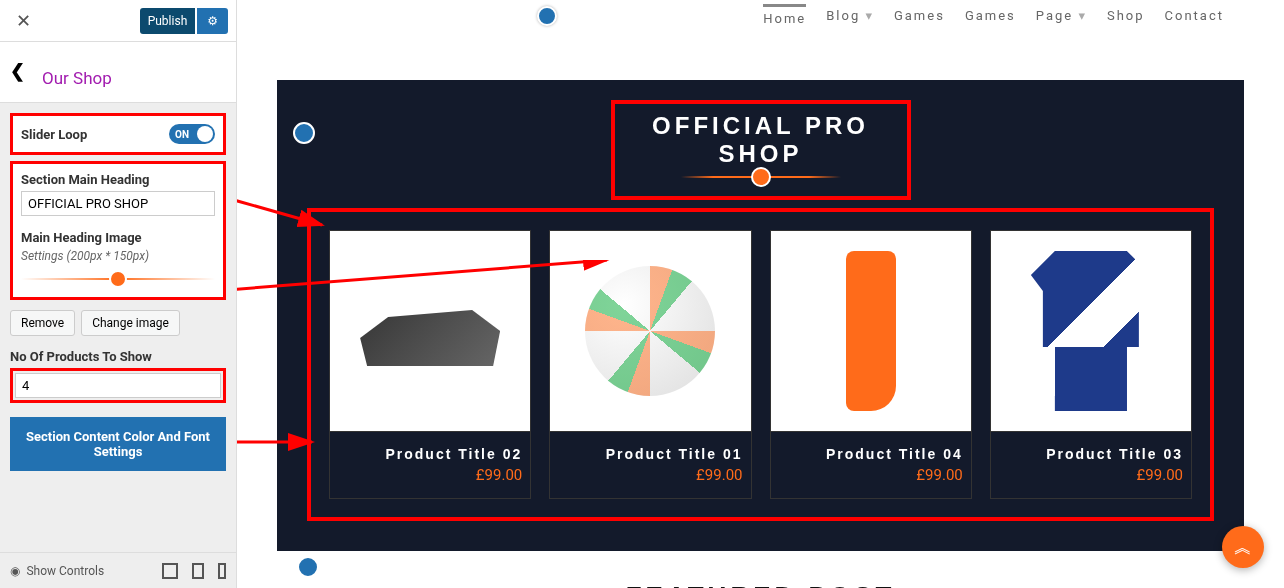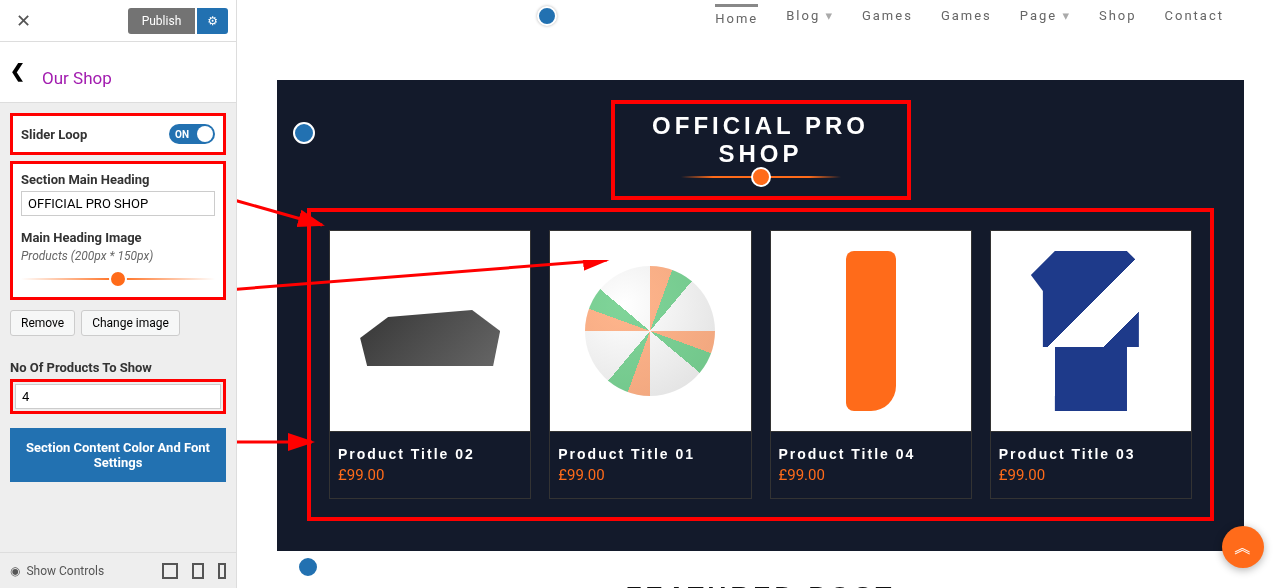--- a/index.html
+++ b/index.html
@@ -3,21 +3,21 @@
 <meta charset="utf-8">
 <style>
 * { margin: 0; padding: 0; box-sizing: border-box; font-family: -apple-system, BlinkMacSystemFont, "Segoe UI", Roboto, sans-serif; }
 body { width: 1284px; height: 588px; overflow: hidden; background: #fff; display: flex; }
 
 
 .sidebar { width: 237px; height: 100%; background: #eee; display: flex; flex-direction: column; position: relative; border-right: 1px solid #ddd; }
 .sidebar-top { height: 42px; background: #fff; display: flex; align-items: center; justify-content: space-between; padding: 0 8px; border-bottom: 1px solid #ddd; }
 .close-x { font-size: 18px; color: #555; cursor: pointer; padding: 4px 8px; }
 .publish-group { display: flex; gap: 2px; }
-.publish-btn { background: #737373; color: #fff; border: none; padding: 6px 14px; font-size: 12px; cursor: pointer; border-radius: 3px 0 0 3px; }
+.publish-btn { background: #0c4a6e; color: #fff; border: none; padding: 6px 8px; font-size: 12px; cursor: pointer; border-radius: 3px 0 0 3px; }
 .gear-btn { background: #2271b1; color: #fff; border: none; padding: 6px 10px; font-size: 12px; cursor: pointer; border-radius: 0 3px 3px 0; }
 .breadcrumb-row { background: #fff; padding: 10px 14px 14px 42px; border-bottom: 1px solid #ddd; position: relative; }
 .back-arrow { position: absolute; left: 10px; top: 18px; font-size: 18px; font-weight: bold; cursor: pointer; }
 .breadcrumb-txt { font-size: 12px; color: #555; }
 .section-title { font-size: 17px; color: #a21caf; margin-top: 16px; }
 .sidebar-body { flex: 1; overflow-y: auto; padding: 10px; position: relative; }
 .sidebar-body::-webkit-scrollbar { width: 8px; }
 .sidebar-body::-webkit-scrollbar-thumb { background: #aaa; }
 .blue-header { background: #2271b1; color: #fff; padding: 8px 12px; font-size: 13px; font-weight: bold; margin: 20px 0 10px 0; display: inline-block; }
 .control-box { background: #fff; border: 3px solid #f00; padding: 8px; margin-bottom: 6px; }
@@ -37,38 +37,38 @@
 .num-input { width: 100%; padding: 4px 6px; font-size: 13px; border: 1px solid #ccc; }
 .big-blue-btn { background: #2271b1; color: #fff; border: none; padding: 12px; font-size: 13px; font-weight: bold; width: 100%; margin-top: 14px; cursor: pointer; text-align: center; }
 .sidebar-footer { height: 36px; border-top: 1px solid #ddd; background: #eee; display: flex; align-items: center; padding: 0 10px; gap: 10px; }
 .hide-controls { font-size: 12px; color: #555; display: flex; align-items: center; gap: 6px; cursor: pointer; }
 .device-icons { margin-left: auto; display: flex; gap: 14px; }
 .dev-icon { width: 16px; height: 16px; border: 2px solid #555; }
 
 
 .preview { flex: 1; height: 100%; overflow: hidden; background: #fff; position: relative; }
 
-.nav-bar { height: 30px; display: flex; align-items: center; justify-content: flex-end; gap: 28px; padding: 0 60px 0 0; font-size: 13px; color: #666; letter-spacing: 2px; position: relative; }
+.nav-bar { height: 30px; display: flex; align-items: center; justify-content: flex-end; gap: 20px; padding: 0 60px 0 0; font-size: 13px; color: #666; letter-spacing: 2px; position: relative; }
 .nav-edit-icon { position: absolute; left: 300px; top: 6px; width: 20px; height: 20px; background: #2271b1; border-radius: 50%; border: 2px solid #fff; box-shadow: 0 0 3px rgba(0,0,0,0.3); }
 .nav-item { cursor: pointer; text-transform: none; }
 .nav-item.active { border-top: 3px solid #888; padding-top: 4px; }
 .nav-drop::after { content: " ▾"; color: #aaa; }
 
 .dark-section { background: #131a2b; margin: 50px 40px 20px 40px; padding: 20px 30px 30px 30px; position: relative; }
 .edit-badge { position: absolute; left: 16px; top: 42px; width: 22px; height: 22px; background: #2271b1; border-radius: 50%; border: 2px solid #fff; }
 .shop-title-box { border: 4px solid #f00; width: 300px; margin: 0 auto; padding: 8px 0 18px 0; text-align: center; }
 .shop-title { color: #fff; font-family: 'Arial Black', sans-serif; font-size: 24px; letter-spacing: 4px; font-weight: 900; }
 .decor { display: flex; align-items: center; justify-content: center; margin-top: 8px; position: relative; }
 .decor-line { height: 2px; width: 160px; background: linear-gradient(90deg, transparent, #ff6b1a 20%, #ff6b1a 80%, transparent); }
 .decor-ball { width: 20px; height: 20px; background: #ff6b1a; border-radius: 50%; position: absolute; border: 2px solid #fff; }
 
 .products-frame { border: 4px solid #f00; padding: 18px; margin-top: 8px; display: flex; gap: 18px; }
 .product-card { flex: 1; background: #fff; border: 1px solid #333; display: flex; flex-direction: column; }
 .product-img { height: 200px; background: #fff; display: flex; align-items: center; justify-content: center; }
-.product-info { background: #131a2b; padding: 14px 8px; text-align: left; border-top: 1px solid #333; }
+.product-info { background: #131a2b; padding: 14px 8px; text-align: right; border-top: 1px solid #333; }
 .prod-title { color: #fff; font-size: 14px; font-weight: bold; letter-spacing: 2px; font-family: 'Arial Black', sans-serif; }
 .prod-price { color: #ff6b1a; font-size: 15px; margin-top: 4px; }
 
 .featured-title { text-align: center; font-family: 'Arial Black', sans-serif; font-size: 26px; letter-spacing: 4px; font-weight: 900; color: #111; margin-top: 30px; }
 .edit-badge2 { position: absolute; left: 60px; bottom: 10px; width: 22px; height: 22px; background: #2271b1; border-radius: 50%; border: 2px solid #fff; }
 
 .scroll-top { position: absolute; right: 20px; bottom: 20px; width: 42px; height: 42px; background: #ff6b1a; border-radius: 50%; display: flex; align-items: center; justify-content: center; color: #fff; font-size: 18px; box-shadow: 0 2px 8px rgba(0,0,0,0.3); cursor: pointer; }
 
 .red-arrow { position: absolute; pointer-events: none; z-index: 100; }
 
@@ -106,33 +106,33 @@
           <span class="toggle-txt">ON</span>
           <div class="toggle-knob"></div>
         </div>
       </div>
     </div>
 
     <div class="control-box">
       <div class="ctrl-label">Section Main Heading</div>
       <input class="ctrl-input" value="OFFICIAL PRO SHOP" style="">
       <div class="ctrl-label" style="margin-top:14px;">Main Heading Image</div>
-      <div class="ctrl-sub">Products (200px * 150px)</div>
+      <div class="ctrl-sub">Settings (200px * 150px)</div>
       <div class="heading-img-preview">
         <div class="hline"></div>
           <div class="hball"></div>
       </div>
     </div>
 
     <div class="img-btns">
       <button class="small-btn">Remove</button>
       <button class="small-btn">Change image</button>
     </div>
 
-    <div class="ctrl-label" style="margin-top:24px;">No Of Products To Show</div>
+    <div class="ctrl-label" style="margin-top:13px;">No Of Products To Show</div>
     <div class="num-input-wrap">
       <input class="num-input" value="4" style="">
     </div>
 
     <button class="big-blue-btn">Section Content Color And Font Settings</button>
   </div>
 
   <div class="sidebar-footer">
     <div class="hide-controls">
       <span>◉</span>

